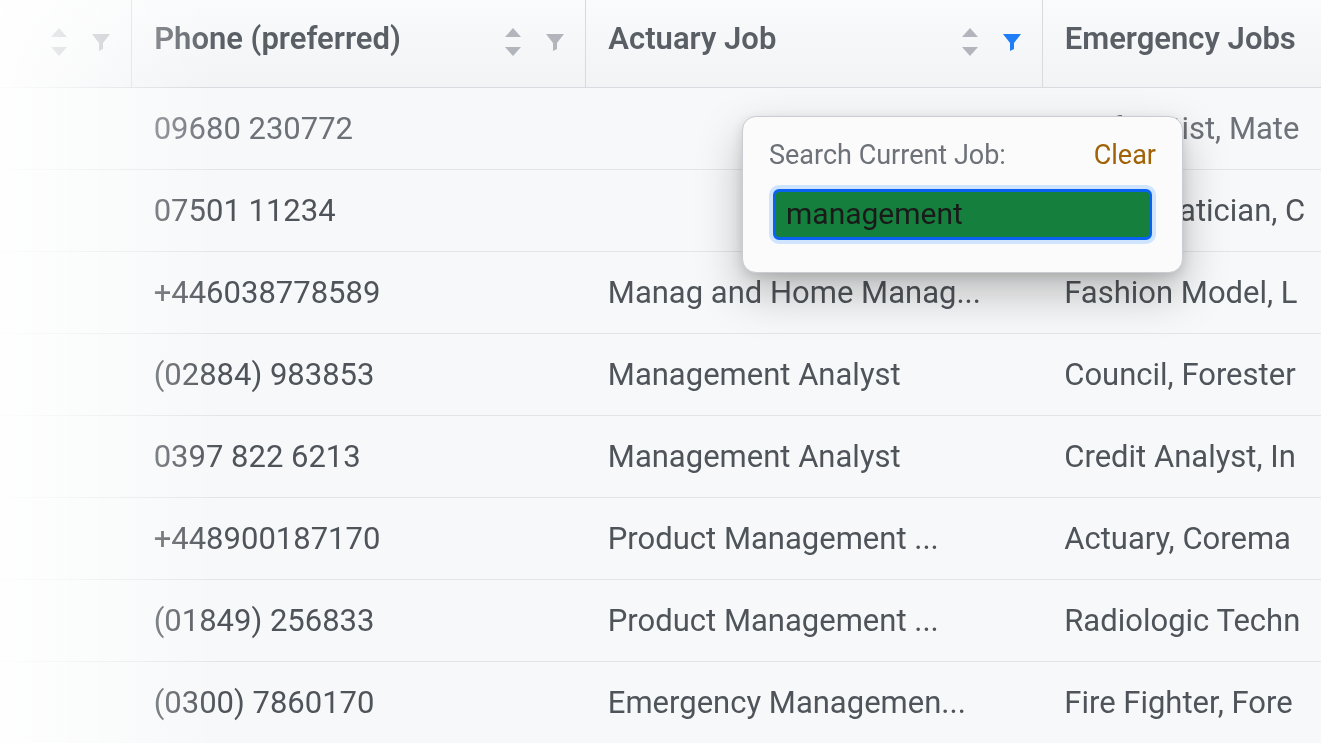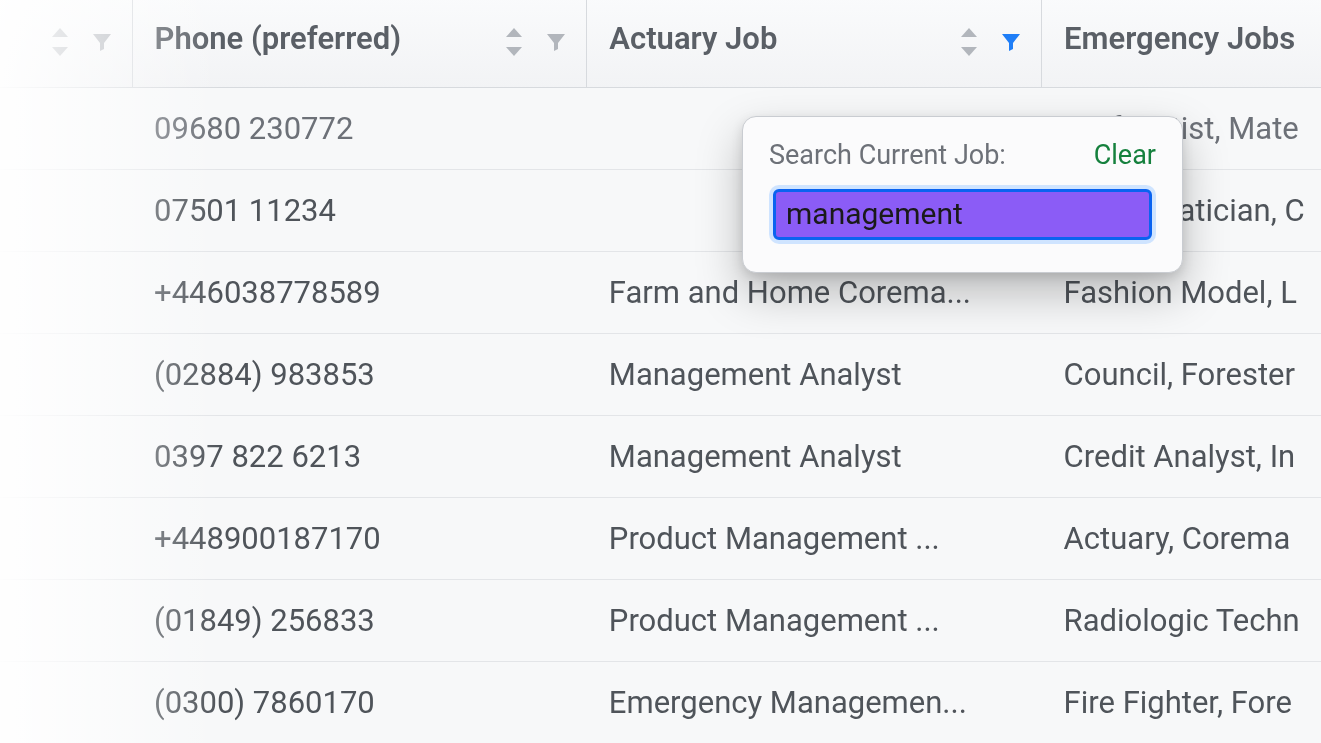--- a/index.html
+++ b/index.html
@@ -117,40 +117,40 @@
     align-items:baseline;
     margin-bottom:14px;
     gap:43px;
   }
   .popover-label{
     font-size:27px;
     color:#6d7178;
   }
   .popover-clear{
     font-size:27px;
-    color:#15803d;
+    color:#a16207;
     background:none;
     border:none;
     cursor:pointer;
     font-family:inherit;
   }
   .popover-input-wrap{
     border-radius:10px;
     padding:4px;
     background:#cfe4ff;
   }
   .popover-input{
     width:100%;
     font-size:30px;
     padding:4px 10px 6px 10px;
     border:3px solid #0a63f0;
     border-radius:6px;
     outline:none;
     color:#1a1a1a;
-    background:#8b5cf6;
+    background:#15803d;
     font-family:inherit;
   }
 
   
   .fade-left{
     position:absolute;
     left:0; top:0;
     width:220px;
     height:743px;
     pointer-events:none;
@@ -222,21 +222,21 @@
         </tr>
         <tr>
           <td>JF</td>
           <td>07501 11234</td>
           <td></td>
           <td>Mathematician, C</td>
         </tr>
         <tr>
           <td></td>
           <td>+446038778589</td>
-          <td>Farm and Home Corema...</td>
+          <td>Manag and Home Manag...</td>
           <td>Fashion Model, L</td>
         </tr>
         <tr>
           <td>JY</td>
           <td>(02884) 983853</td>
           <td>Management Analyst</td>
           <td>Council, Forester</td>
         </tr>
         <tr>
           <td>D</td>

